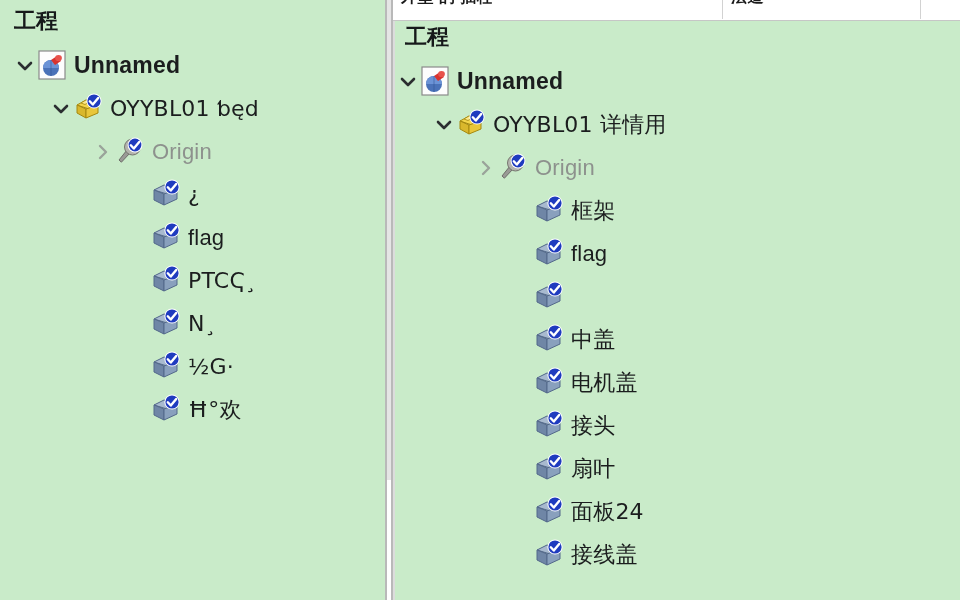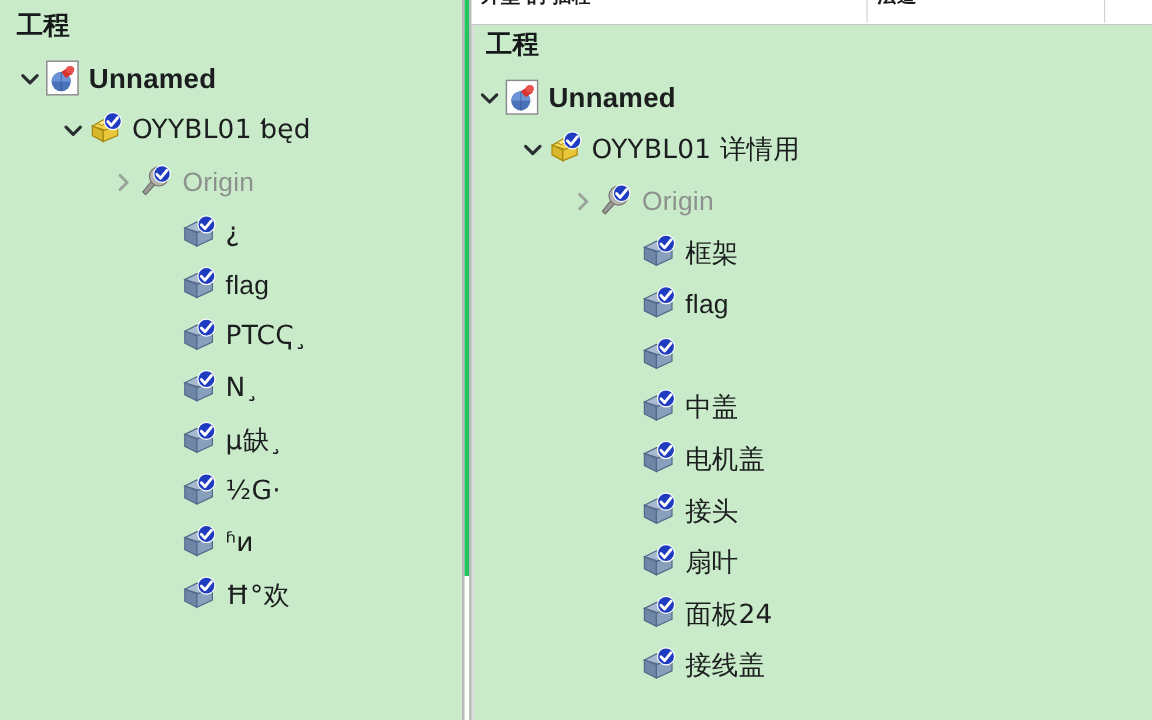--- a/index.html
+++ b/index.html
@@ -11,21 +11,21 @@
     width: 960px;
     height: 600px;
     overflow: hidden;
     font-family: "Liberation Sans", "DejaVu Sans", sans-serif;
   }
 
   #screen {
     position: relative;
     width: 960px;
     height: 480px;
-    background: #22c55e;
+    background: #e5e5e5;
   }
 
   
   .panel {
     position: absolute;
     top: 0;
     height: 600px;
     background: #c9ebc9;
     overflow: hidden;
   }
@@ -277,51 +277,21 @@
             <svg width="32" height="32" viewBox="0 0 32 32">
               <path d="M4 12 l10 -5 l13 4 l-10 5 z" fill="#9fb2c9" stroke="#4d6versatile" stroke-width="0"></path>
               <path d="M4 12 l10 -5 l13 4 l-10 5 z" fill="#a8bacf" stroke="#53688a" stroke-width="1"></path>
               <path d="M4 12 l10 4 l0 11 l-10 -5 z" fill="#6f86a6" stroke="#53688a" stroke-width="1"></path>
               <path d="M14 16 l13 -5 l0 10 l-13 6 z" fill="#89a0bd" stroke="#53688a" stroke-width="1"></path>
               <circle cx="22" cy="9" r="7.6" fill="#ffffff"></circle>
               <circle cx="22" cy="9" r="6.6" fill="#1f3bbf"></circle>
               <path d="M17.8 9.3 l3 3.2 l5.4 -6.6" stroke="#ffffff" stroke-width="2.4" fill="none" stroke-linecap="round" stroke-linejoin="round"></path>
             </svg>
           </span>
-          <span class="node-label garbled">µ缺¸</span>
-        </div>
-        <div class="node lvl-3">
-          <span class="twisty"></span>
-          <span class="icon-slot">
-            <svg width="32" height="32" viewBox="0 0 32 32">
-              <path d="M4 12 l10 -5 l13 4 l-10 5 z" fill="#9fb2c9" stroke="#4d6versatile" stroke-width="0"></path>
-              <path d="M4 12 l10 -5 l13 4 l-10 5 z" fill="#a8bacf" stroke="#53688a" stroke-width="1"></path>
-              <path d="M4 12 l10 4 l0 11 l-10 -5 z" fill="#6f86a6" stroke="#53688a" stroke-width="1"></path>
-              <path d="M14 16 l13 -5 l0 10 l-13 6 z" fill="#89a0bd" stroke="#53688a" stroke-width="1"></path>
-              <circle cx="22" cy="9" r="7.6" fill="#ffffff"></circle>
-              <circle cx="22" cy="9" r="6.6" fill="#1f3bbf"></circle>
-              <path d="M17.8 9.3 l3 3.2 l5.4 -6.6" stroke="#ffffff" stroke-width="2.4" fill="none" stroke-linecap="round" stroke-linejoin="round"></path>
-            </svg>
-          </span>
           <span class="node-label garbled">½G·</span>
-        </div>
-        <div class="node lvl-3">
-          <span class="twisty"></span>
-          <span class="icon-slot">
-            <svg width="32" height="32" viewBox="0 0 32 32">
-              <path d="M4 12 l10 -5 l13 4 l-10 5 z" fill="#9fb2c9" stroke="#4d6versatile" stroke-width="0"></path>
-              <path d="M4 12 l10 -5 l13 4 l-10 5 z" fill="#a8bacf" stroke="#53688a" stroke-width="1"></path>
-              <path d="M4 12 l10 4 l0 11 l-10 -5 z" fill="#6f86a6" stroke="#53688a" stroke-width="1"></path>
-              <path d="M14 16 l13 -5 l0 10 l-13 6 z" fill="#89a0bd" stroke="#53688a" stroke-width="1"></path>
-              <circle cx="22" cy="9" r="7.6" fill="#ffffff"></circle>
-              <circle cx="22" cy="9" r="6.6" fill="#1f3bbf"></circle>
-              <path d="M17.8 9.3 l3 3.2 l5.4 -6.6" stroke="#ffffff" stroke-width="2.4" fill="none" stroke-linecap="round" stroke-linejoin="round"></path>
-            </svg>
-          </span>
-          <span class="node-label garbled">ʱͷ</span>
         </div>
         <div class="node lvl-3">
           <span class="twisty"></span>
           <span class="icon-slot">
             <svg width="32" height="32" viewBox="0 0 32 32">
               <path d="M4 12 l10 -5 l13 4 l-10 5 z" fill="#9fb2c9" stroke="#4d6versatile" stroke-width="0"></path>
               <path d="M4 12 l10 -5 l13 4 l-10 5 z" fill="#a8bacf" stroke="#53688a" stroke-width="1"></path>
               <path d="M4 12 l10 4 l0 11 l-10 -5 z" fill="#6f86a6" stroke="#53688a" stroke-width="1"></path>
               <path d="M14 16 l13 -5 l0 10 l-13 6 z" fill="#89a0bd" stroke="#53688a" stroke-width="1"></path>
               <circle cx="22" cy="9" r="7.6" fill="#ffffff"></circle>

